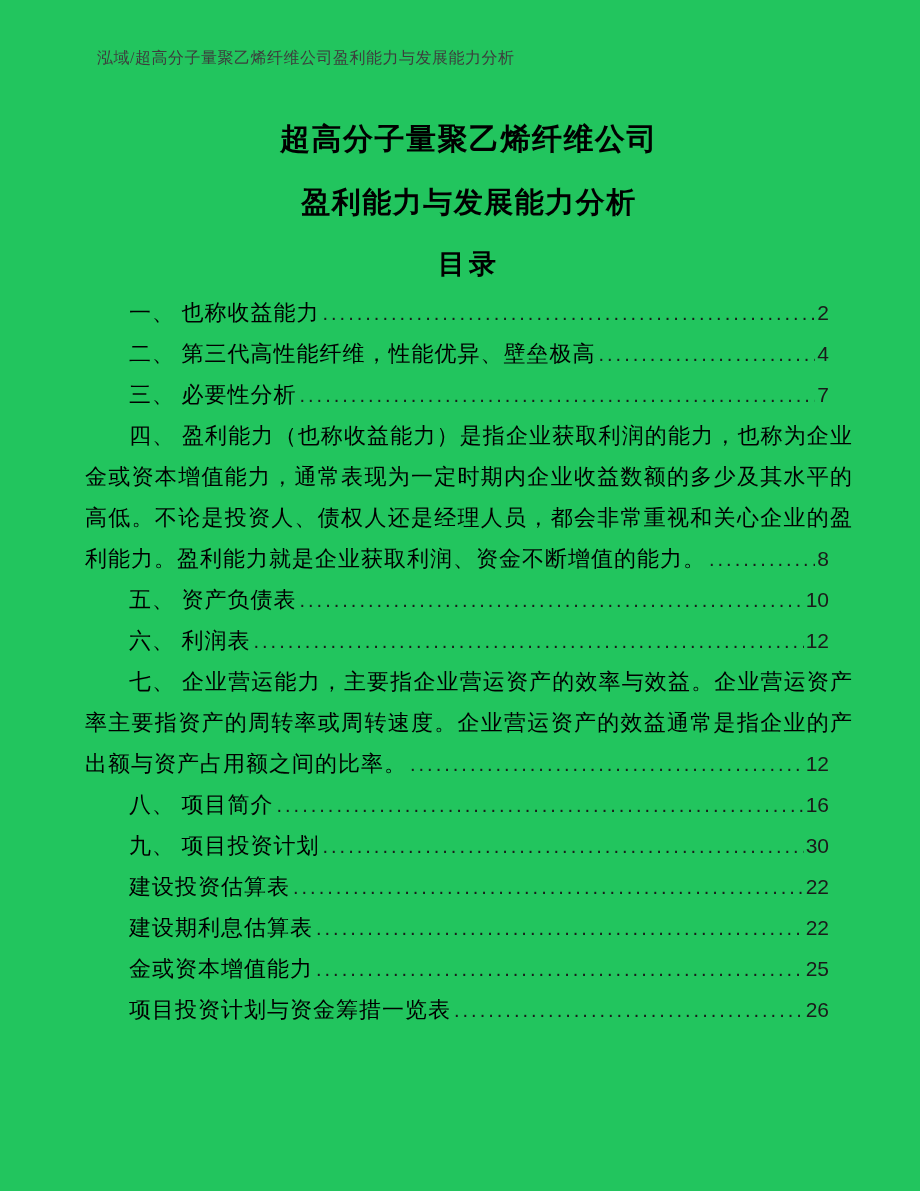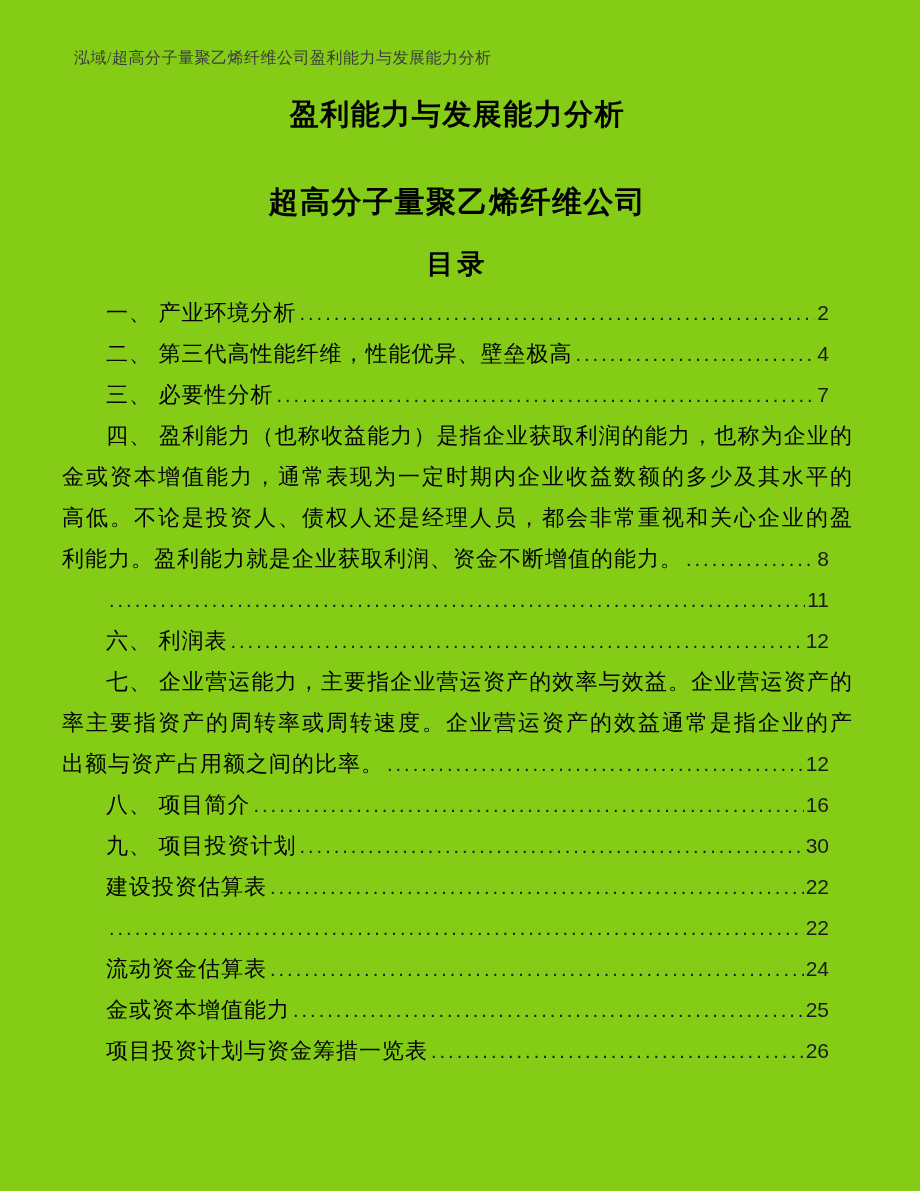--- a/index.html
+++ b/index.html
@@ -1,23 +1,23 @@
 <!DOCTYPE html>
 <html><head>
 <meta charset="utf-8">
 <style>
   html, body { margin: 0; padding: 0; background: #ffffff; }
   .page {
     position: relative;
     width: 920px;
     height: 1191px;
     margin: 0 auto;
-    background: #84cc16;
+    background: #22c55e;
     box-sizing: border-box;
-    padding: 0 67px 0 62px;
+    padding: 0 67px 0 85px;
     overflow: hidden;
     font-family: "Liberation Serif", "DejaVu Serif", serif;
     color: #000000;
   }
   .doc-header {
     padding-top: 48px;
     padding-left: 12px;
     font-size: 16px;
     letter-spacing: 0.5px;
     color: #3d3d3d;
@@ -101,29 +101,29 @@
   }
 </style>
 </head>
 <body>
 
 <div class="page">
   <div class="doc-header">
     <span>泓域/超高分子量聚乙烯纤维公司盈利能力与发展能力分析</span>
   </div>
 
+  <div class="title title-line1">超高分子量聚乙烯纤维公司</div>
   <div class="title title-line2">盈利能力与发展能力分析</div>
-  <div class="title title-line1">超高分子量聚乙烯纤维公司</div>
 
   <div class="toc-heading">目录</div>
 
   <div class="toc" id="toc">
   <div class="toc-entry">
         <div class="toc-line first last">
-          <span class="txt">一、 产业环境分析</span>
+          <span class="txt">一、 也称收益能力</span>
           <span class="dots"></span>
           <span class="pg">2</span>
         </div>
       </div>
 
   <div class="toc-entry">
         <div class="toc-line first last">
           <span class="txt">二、 第三代高性能纤维，性能优异、壁垒极高</span>
           <span class="dots"></span>
           <span class="pg">4</span>
@@ -144,22 +144,23 @@
         <div class="toc-line full">高低。不论是投资人、债权人还是经理人员，都会非常重视和关心企业的盈</div>
         <div class="toc-line last">
           <span class="txt">利能力。盈利能力就是企业获取利润、资金不断增值的能力。 </span>
           <span class="dots"></span>
           <span class="pg">8</span>
         </div>
       </div>
 
   <div class="toc-entry">
         <div class="toc-line first last">
-          <span class="dots"></span>
-          <span class="pg">11</span>
+          <span class="txt">五、 资产负债表</span>
+          <span class="dots"></span>
+          <span class="pg">10</span>
         </div>
       </div>
 
   <div class="toc-entry">
         <div class="toc-line first last">
           <span class="txt">六、 利润表</span>
           <span class="dots"></span>
           <span class="pg">12</span>
         </div>
       </div>
@@ -193,32 +194,26 @@
   <div class="toc-entry">
         <div class="toc-line first last">
           <span class="txt">建设投资估算表</span>
           <span class="dots"></span>
           <span class="pg">22</span>
         </div>
       </div>
 
   <div class="toc-entry">
         <div class="toc-line first last">
+          <span class="txt">建设期利息估算表</span>
           <span class="dots"></span>
           <span class="pg">22</span>
         </div>
       </div>
 
-  <div class="toc-entry">
-        <div class="toc-line first last">
-          <span class="txt">流动资金估算表</span>
-          <span class="dots"></span>
-          <span class="pg">24</span>
-        </div>
-      </div>
 
   <div class="toc-entry">
         <div class="toc-line first last">
           <span class="txt">金或资本增值能力</span>
           <span class="dots"></span>
           <span class="pg">25</span>
         </div>
       </div>
 
   <div class="toc-entry">

